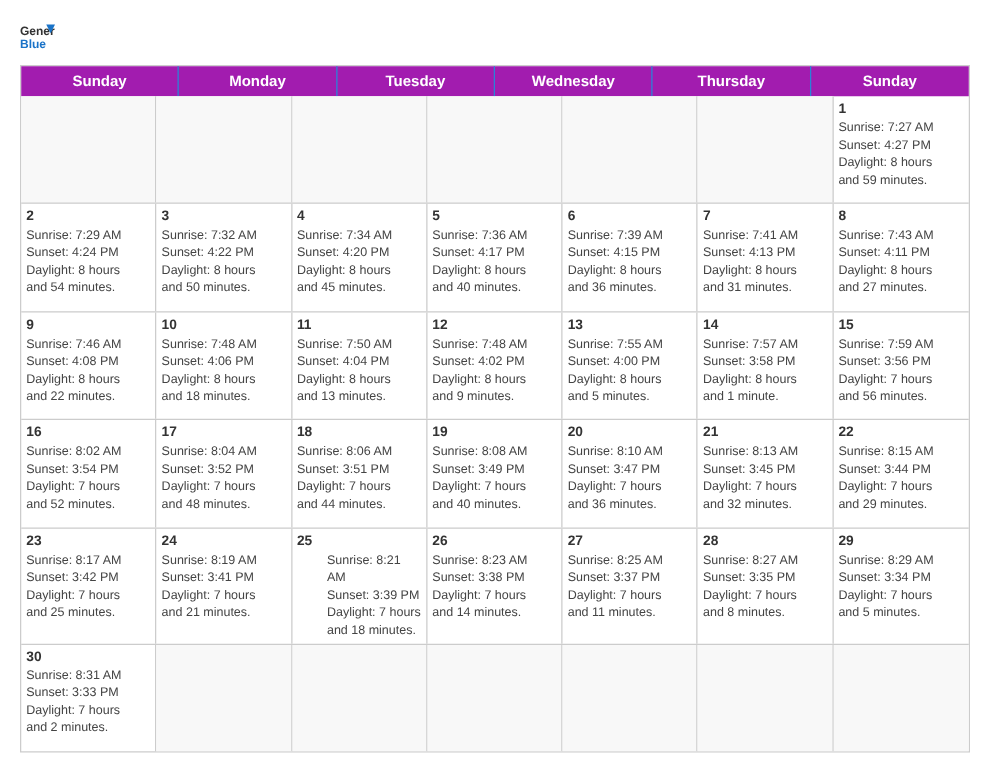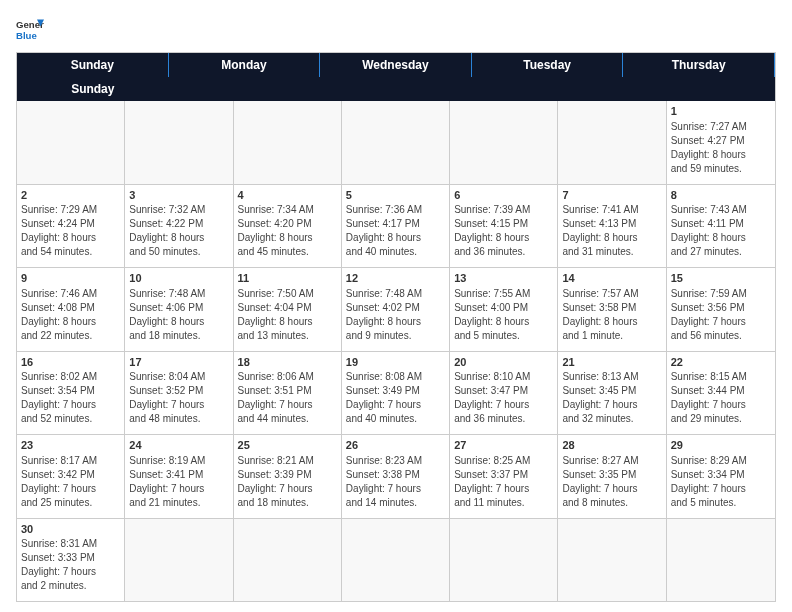--- a/index.html
+++ b/index.html
@@ -46,22 +46,22 @@
       color: #555;
     }
     .calendar {
       flex: 1;
       display: flex;
       flex-direction: column;
       border: 1px solid #ccc;
     }
     .cal-header {
       display: grid;
-      grid-template-columns: repeat(5, 1fr);
-      background: #0f172a;
+      grid-template-columns: repeat(6, 1fr);
+      background: #a21caf;
     }
     .cal-header-cell {
       color: #fff;
       font-size: 12px;
       font-weight: bold;
       padding: 5px 4px;
       text-align: center;
       border-right: 1px solid #2a83d8;
     }
     .cal-header-cell:last-child { border-right: none; }
@@ -116,22 +116,22 @@
     <div class="title-block">
       <div class="month-title"></div>
       <div class="location-title"></div>
     </div>
   </div>
 
   <div class="calendar">
     <div class="cal-header">
     <div class="cal-header-cell">Sunday</div>
         <div class="cal-header-cell">Monday</div>
+        <div class="cal-header-cell">Tuesday</div>
         <div class="cal-header-cell">Wednesday</div>
-        <div class="cal-header-cell">Tuesday</div>
         <div class="cal-header-cell">Thursday</div>
         <div class="cal-header-cell">Sunday</div>
       </div>
     <div class="cal-body">
     <div class="cal-row">
           <div class="cal-cell empty"></div>
           <div class="cal-cell empty"></div>
           <div class="cal-cell empty"></div>
           <div class="cal-cell empty"></div>
           <div class="cal-cell empty"></div>
@@ -307,21 +307,21 @@
           </div>
           <div class="cal-cell">
             <div class="day-num">24</div>
             <div class="cell-info" style="white-space: pre-line;">Sunrise: 8:19 AM
 Sunset: 3:41 PM
 Daylight: 7 hours
 and 21 minutes.</div>
           </div>
           <div class="cal-cell">
             <div class="day-num">25</div>
-            <div class="cell-info" style="white-space: pre-line;">Sunrise: 8:21 AM
+            <div class="cell-info" style="white-space: pre-line; margin-left: 24px;">Sunrise: 8:21 AM
 Sunset: 3:39 PM
 Daylight: 7 hours
 and 18 minutes.</div>
           </div>
           <div class="cal-cell">
             <div class="day-num">26</div>
             <div class="cell-info" style="white-space: pre-line;">Sunrise: 8:23 AM
 Sunset: 3:38 PM
 Daylight: 7 hours
 and 14 minutes.</div>

